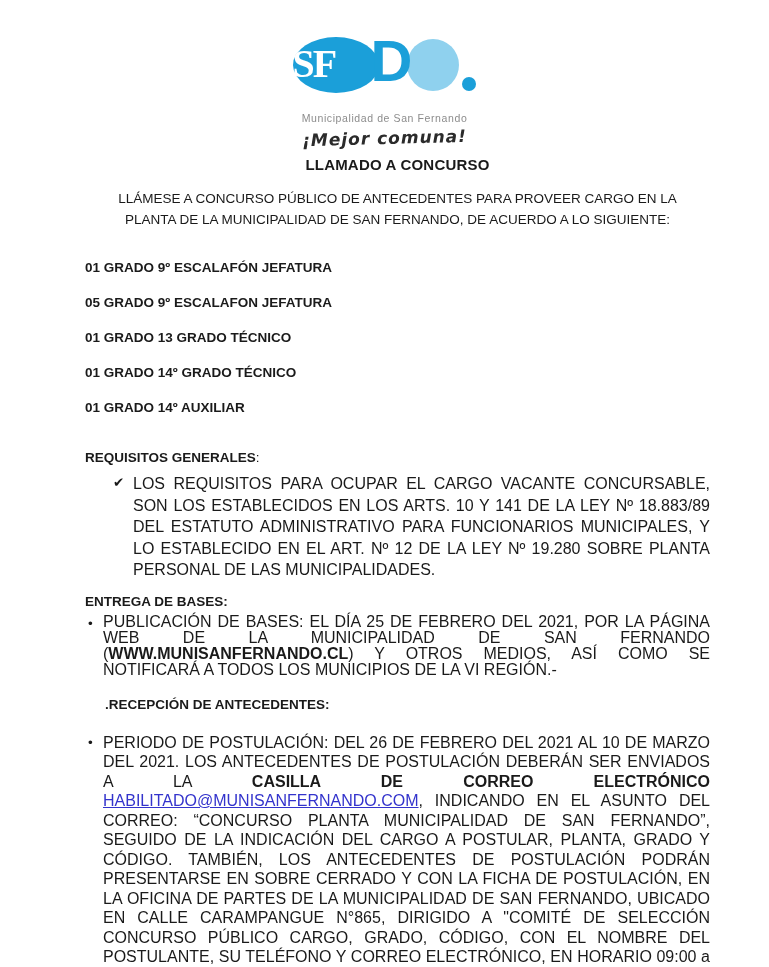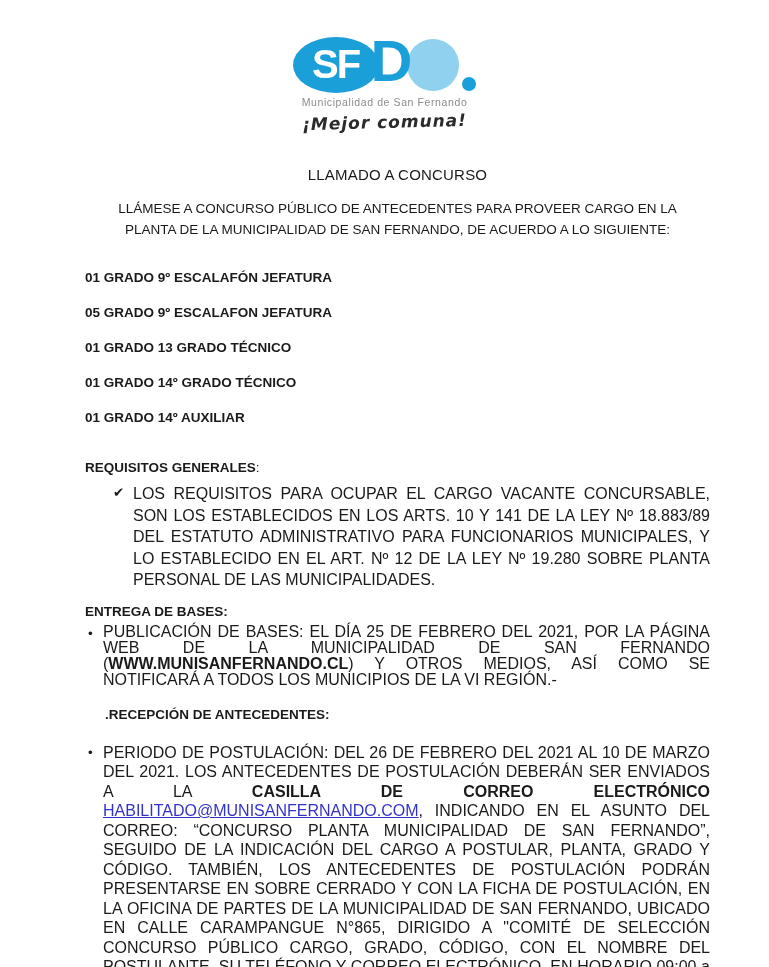--- a/index.html
+++ b/index.html
@@ -33,21 +33,21 @@
   .logo-row{
     display:flex;
     justify-content:center;
     align-items:center;
     height:58px;
   }
   .logo-blob{
     width:86px;height:56px;
     background:var(--primary-blue);
     border-radius:50%;
-    display:flex;align-items:center;justify-content:center;
+    display:flex;align-items:center;font-family:Liberation Serif, serif;
   }
   .logo-sf{
     color:#ffffff;
     font-weight:bold;
     font-size:40px;
     letter-spacing:-2px;
     line-height:1;
     transform:translateY(-1px);
   }
   .logo-d{
@@ -67,44 +67,44 @@
   }
   .logo-dot{
     width:14px;height:14px;
     border-radius:50%;
     background:var(--primary-blue);
     align-self:flex-end;
     margin-left:3px;
     margin-bottom:3px;
   }
   .logo-orgname{
-    margin-top:2px;
+    margin-top:18px;
     font-size:10.5px;
     letter-spacing:0.6px;
     color:var(--logo-gray);
   }
   .logo-tagline{
     margin-top:4px;
     font-size:17px;
     font-weight:600;
     font-style:italic;
     letter-spacing:1px;
     color:#2b2b2b;
     transform:rotate(-1.5deg);
     font-family:"DejaVu Sans","Liberation Sans",sans-serif;
   }
   
   .doc{
     padding:0 59px 0 85px;
   }
   .doc-title{
-    margin-top:34px;
+    margin-top:8px;
     text-align:center;
     font-size:15px;
-    font-weight:normal;
+    font-weight:bold;
     letter-spacing:0.2px;
   }
   .doc-intro{
     margin:15px auto 17px auto;
     max-width:604px;
     text-align:center;
     font-size:13.5px;
     line-height:21px;
   }
   .positions{

